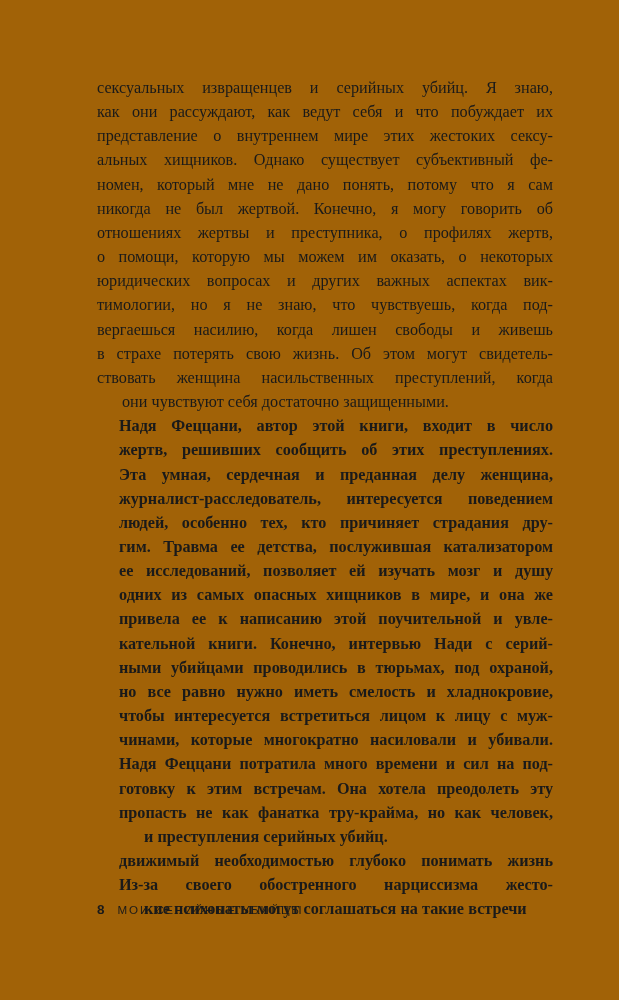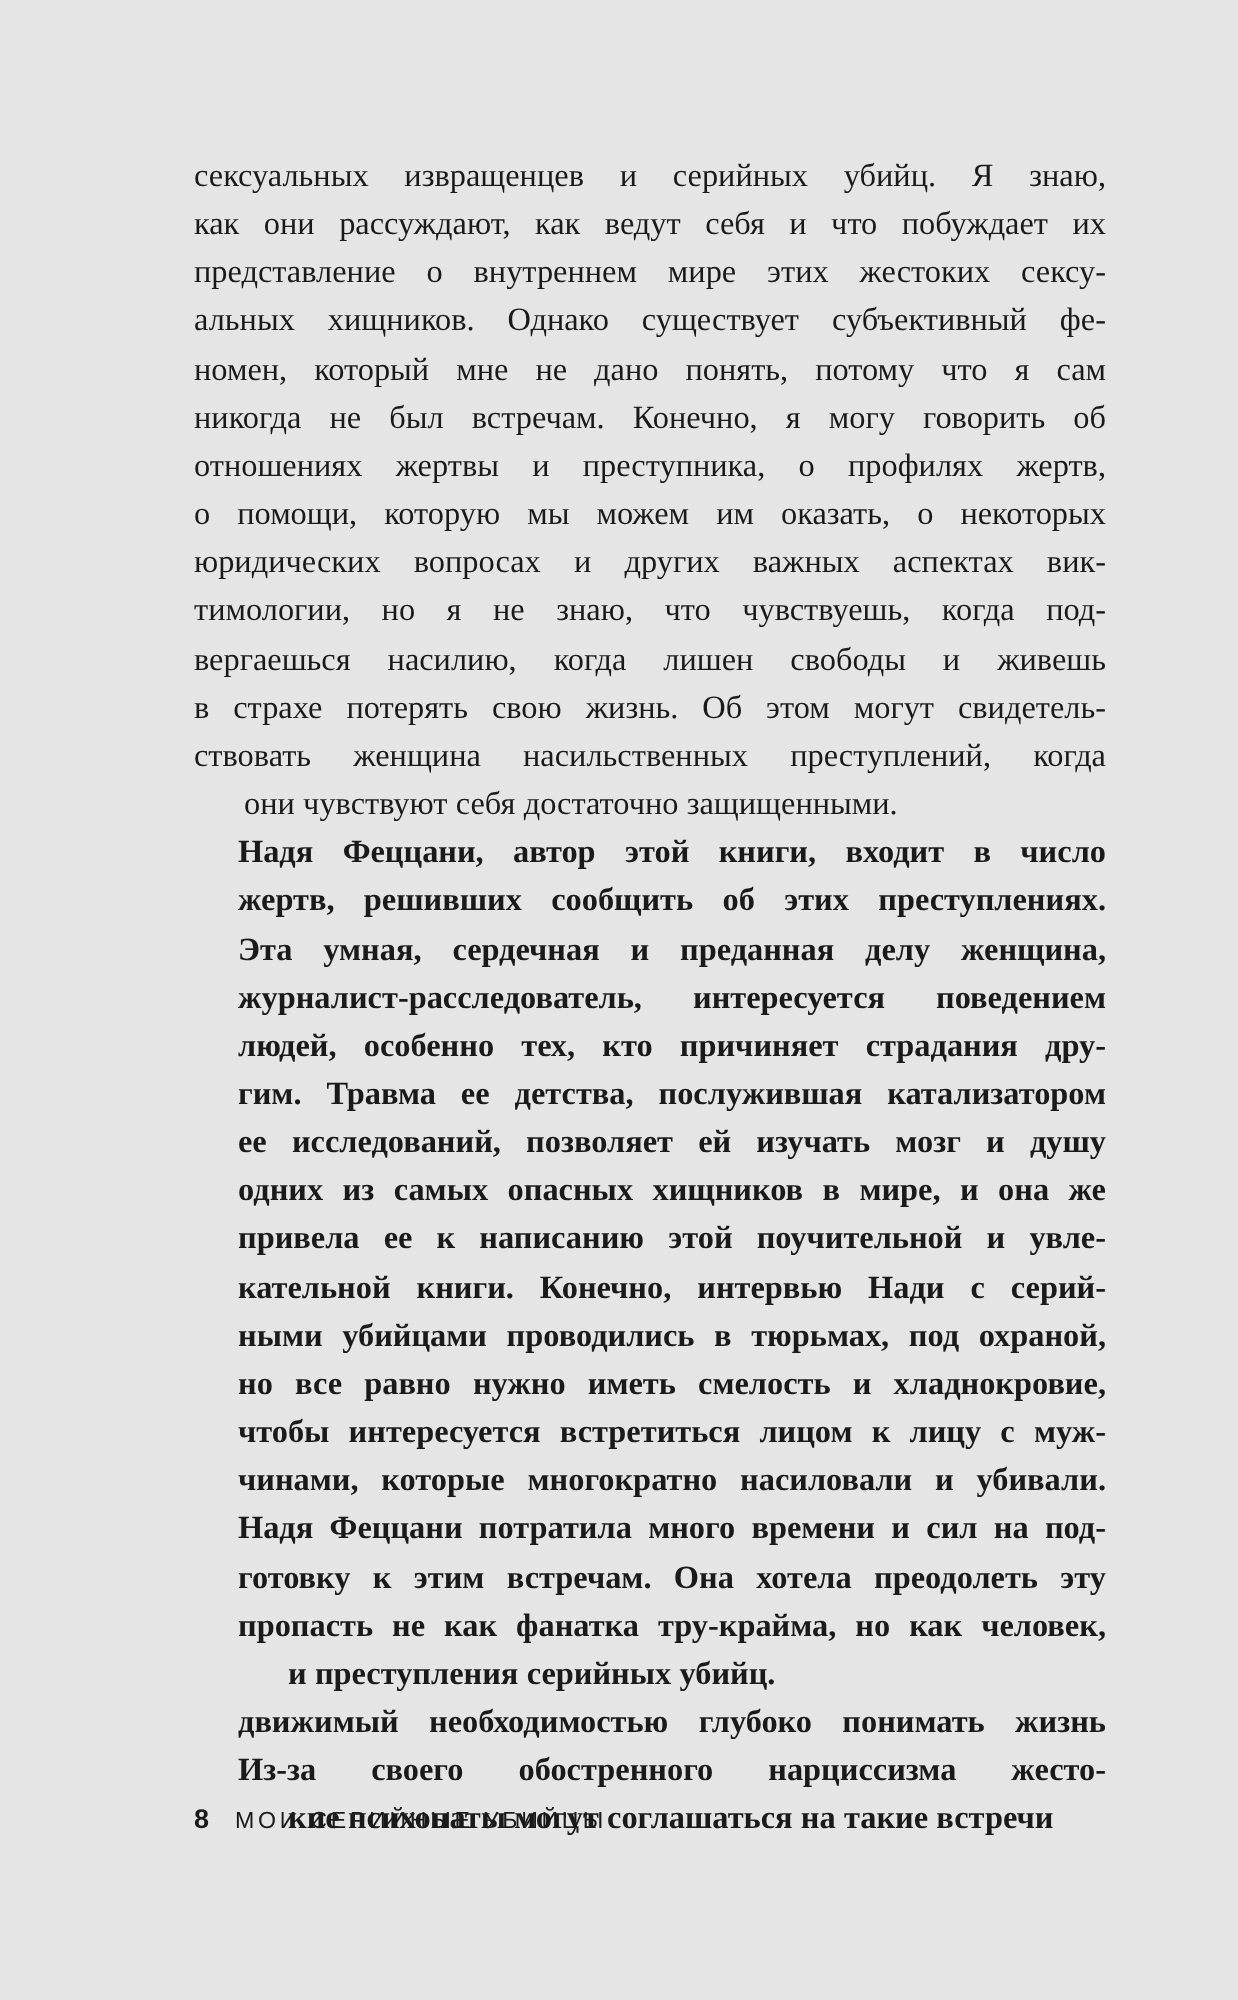--- a/index.html
+++ b/index.html
@@ -71,30 +71,30 @@
     font-family: "Liberation Sans", "DejaVu Sans", sans-serif;
     font-size: 11.6px;
     font-weight: 400;
     letter-spacing: 1.85px;
     text-transform: uppercase;
   }
 </style>
 </head>
 <body>
 
-<div class="page" style="background: #e5e5e5; color: rgb(26, 26, 26);">
+<div class="page" style="background: #a16207; color: rgb(26, 26, 26);">
 
   <div class="text-block">
       <p class="para">
         <span class="line">сексуальных извращенцев и серийных убийц. Я знаю,</span>
         <span class="line">как они рассуждают, как ведут себя и что побуждает их</span>
         <span class="line">представление о внутреннем мире этих жестоких сексу-</span>
         <span class="line">альных хищников. Однако существует субъективный фе-</span>
         <span class="line">номен, который мне не дано понять, потому что я сам</span>
-        <span class="line">никогда не был встречам. Конечно, я могу говорить об</span>
+        <span class="line">никогда не был жертвой. Конечно, я могу говорить об</span>
         <span class="line">отношениях жертвы и преступника, о профилях жертв,</span>
         <span class="line">о помощи, которую мы можем им оказать, о некоторых</span>
         <span class="line">юридических вопросах и других важных аспектах вик-</span>
         <span class="line">тимологии, но я не знаю, что чувствуешь, когда под-</span>
         <span class="line">вергаешься насилию, когда лишен свободы и живешь</span>
         <span class="line">в страхе потерять свою жизнь. Об этом могут свидетель-</span>
         <span class="line">ствовать женщина насильственных преступлений, когда</span>
         <span class="line last">они чувствуют себя достаточно защищенными.</span>
       </p>
       <p class="para indent">

